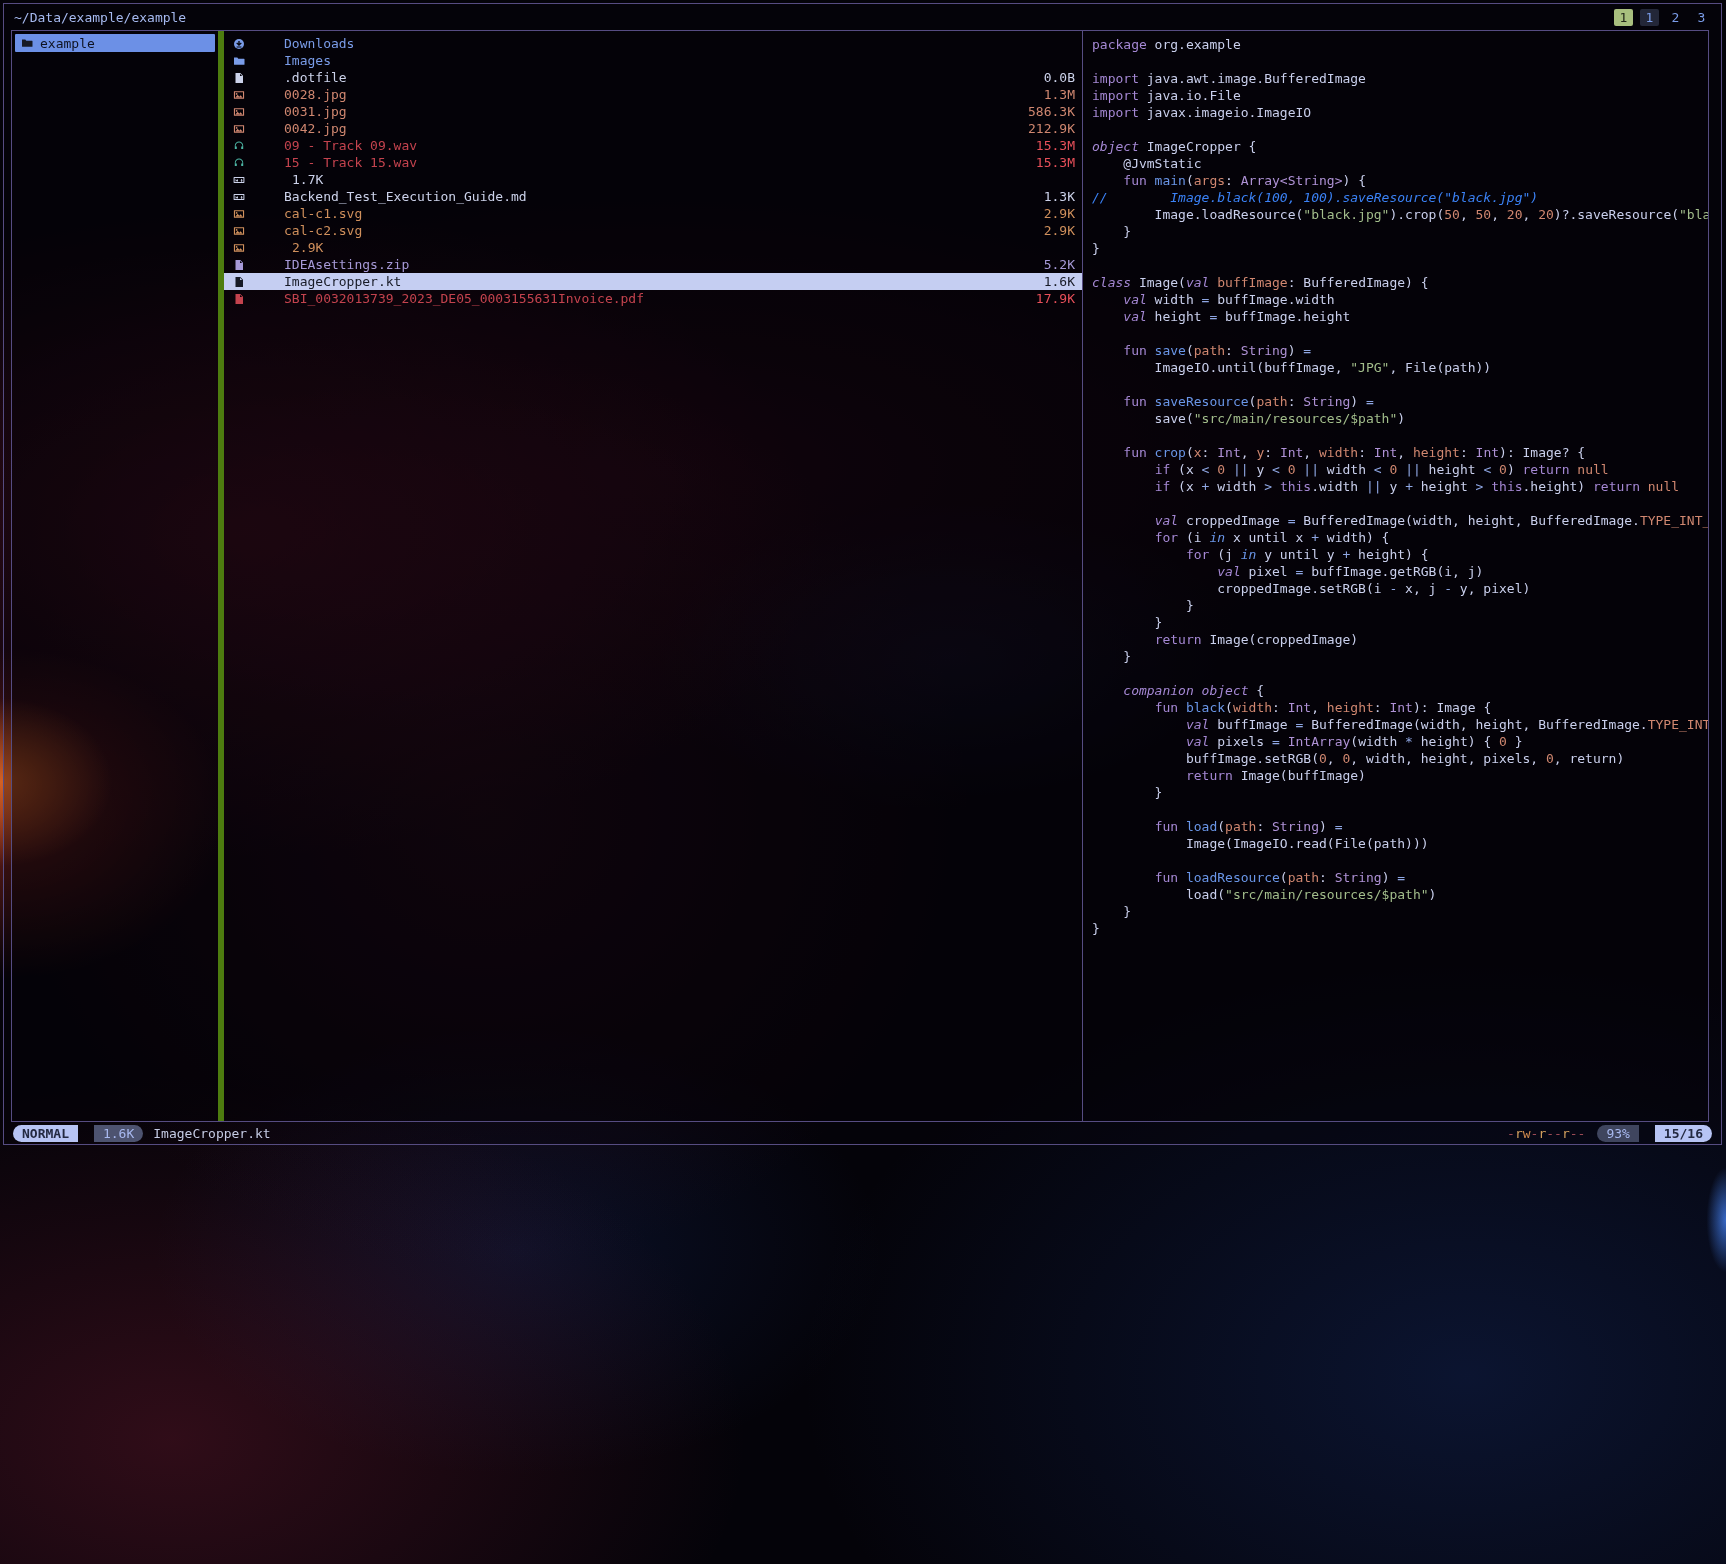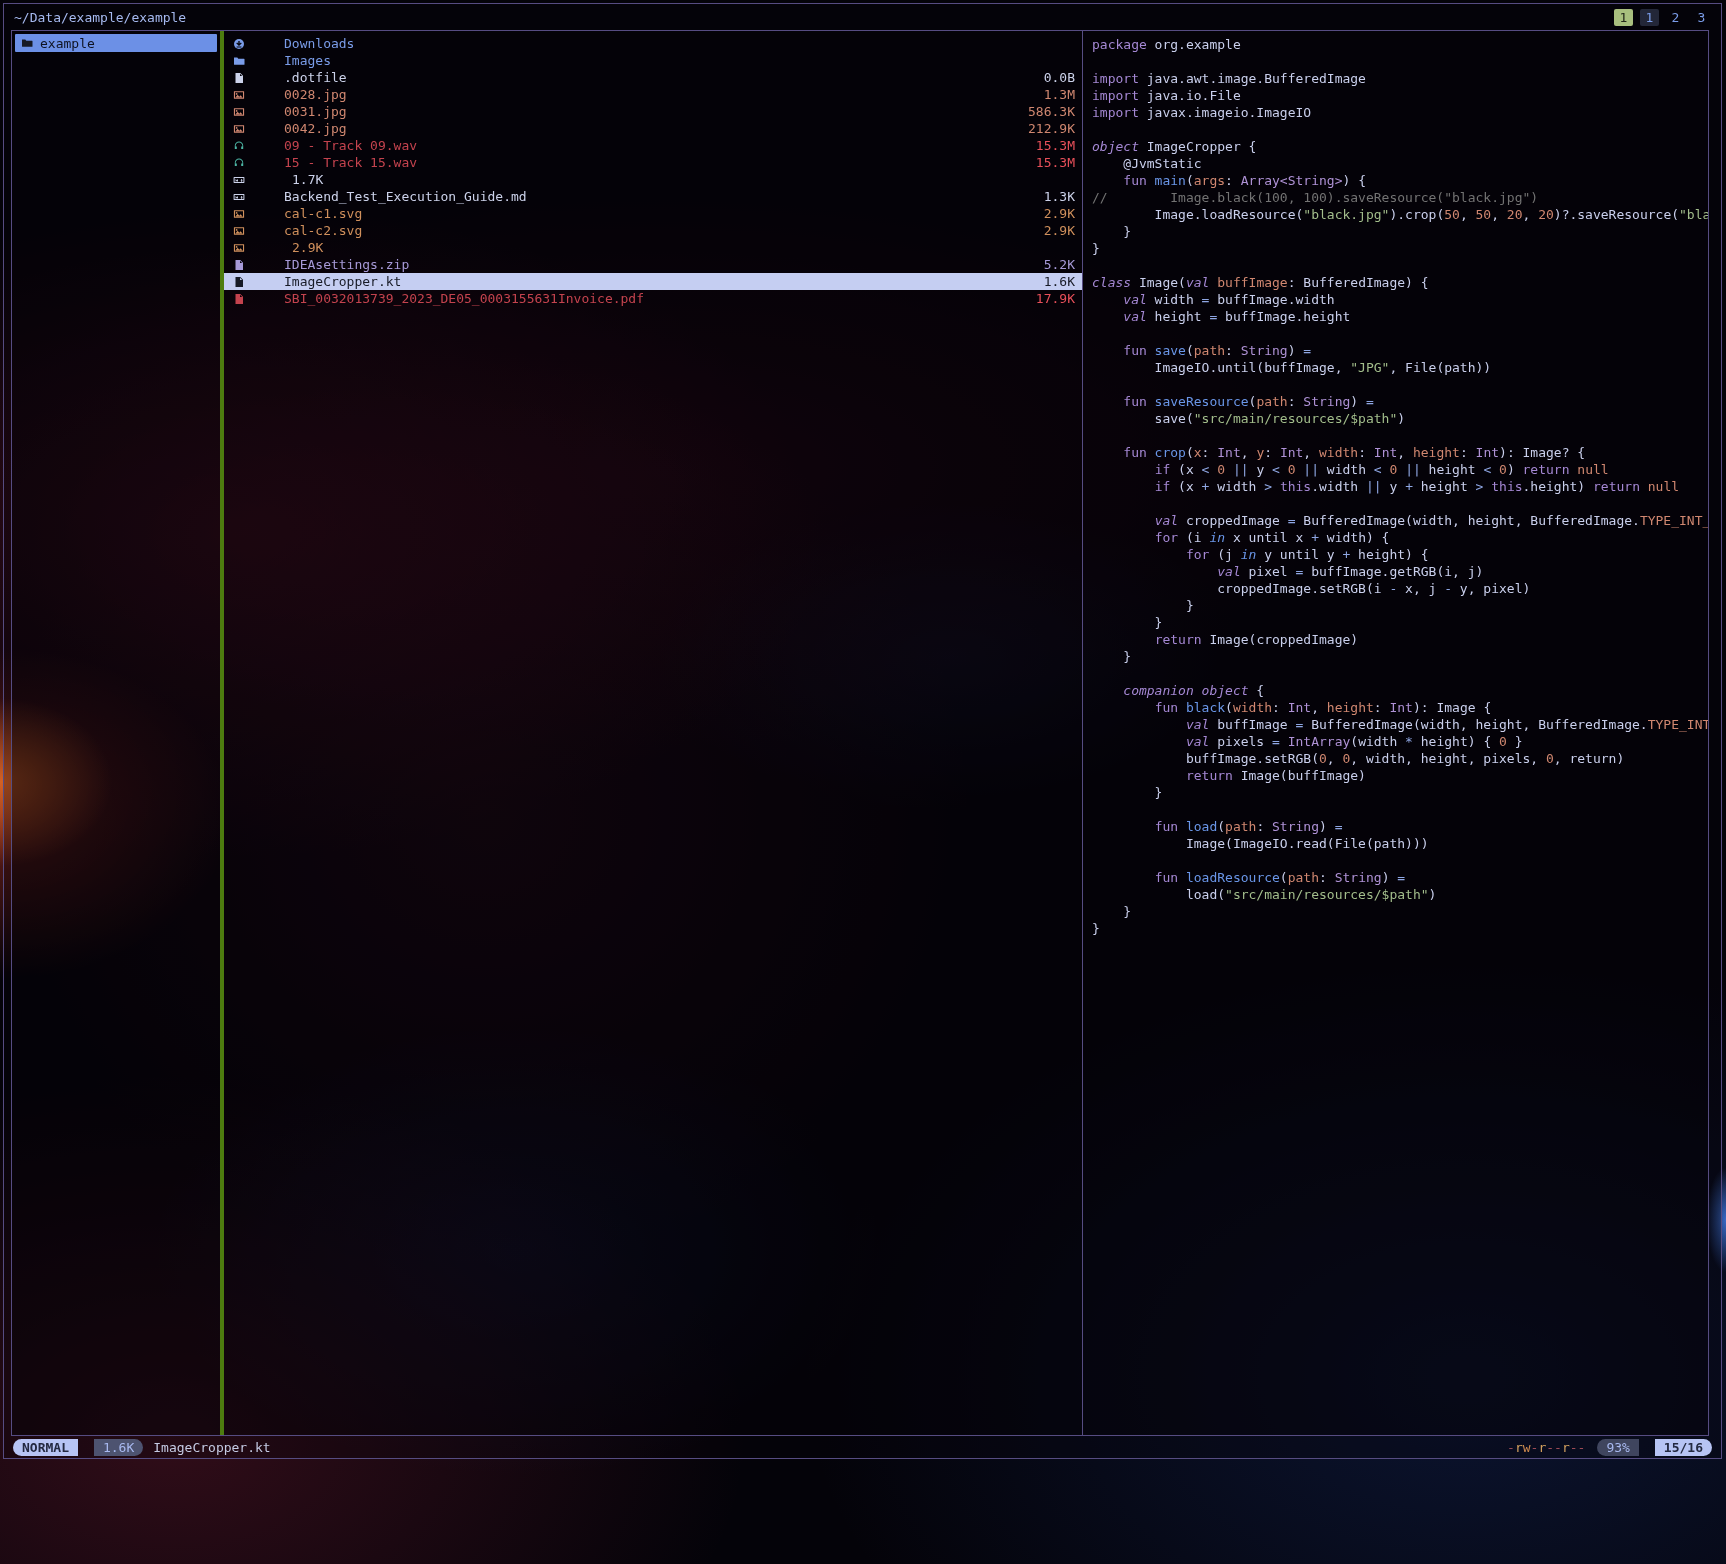--- a/index.html
+++ b/index.html
@@ -15,37 +15,37 @@
       radial-gradient(750px 700px at 28% 52%, rgba(120,30,60,.22), transparent 65%),
       radial-gradient(820px 520px at 10% 92%, rgba(150,35,60,.30), transparent 70%),
       radial-gradient(520px 320px at 30% 80%, rgba(35,70,160,.20), transparent 70%),
       radial-gradient(950px 620px at 85% 88%, rgba(30,65,150,.28), transparent 70%),
       radial-gradient(420px 220px at 55% 42%, rgba(60,80,170,.14), transparent 70%),
       radial-gradient(26px 70px at 100% 78%, rgba(70,130,240,.85), transparent 75%),
       #040309;
     color:#c9cfec;
   }
   .window {
-    position:absolute; left:3px; top:3px; width:1719px; height:1456px;
+    position:absolute; left:3px; top:3px; width:1719px; height:1142px;
     border:1px solid #564c82;
     display:flex; flex-direction:column;
     background:rgba(5,4,10,.30);
   }
   
   .topbar { height:26px; display:flex; align-items:center; padding:0 10px; flex:none; }
   .cwd { color:#a6baf0; }
   .ws { margin-left:auto; display:flex; gap:7px; }
   .ws-badge { min-width:19px; height:17px; display:flex; align-items:center; justify-content:center; padding:0 4px; border-radius:2px; }
   .ws-active { background:#a8bf7e; color:#23281a; }
   .ws-dark   { background:#232738; color:#7a9ce8; }
   .ws-plain  { background:transparent; color:#7a9ce8; }
   
   .panels-wrap { flex:1; padding:0 12px 0 7px; min-height:0; }
   .panels { height:100%; border:1px solid #564c82; display:flex; background:rgba(4,3,8,.42); }
-  .panel-parent { width:212px; border-right:4px solid #4d7c0f; padding:3px; }
+  .panel-parent { width:212px; border-right:6px solid #4d7c0f; padding:3px; }
   .panel-files  { width:859px; border-right:1px solid #564c82; padding-top:4px; overflow:hidden; }
   .panel-preview{ flex:1; padding:6px 0 0 9px; overflow:hidden; }
   .prow { height:18px; display:flex; align-items:center; padding:0 6px; border-radius:1px; }
   .prow.sel { background:#6c90e6; color:#0f1322; }
   .frow { height:17px; display:flex; align-items:center; padding:0 7px 0 9px; white-space:pre;gap:39px; }
   .frow .fname { flex:1; overflow:hidden; }
   .frow .fsize { margin-left:8px; }
   .frow.sel { background:#c5cef2; }
   .c-blue   { color:#7a9ce8; }
   .c-white  { color:#ccd2ea; }
@@ -61,21 +61,21 @@
   .code-line { height:17px; white-space:pre; overflow:hidden; }
   .pl { color:#c9cfec; }
   .kw { color:#a588d4; }
   .kwi{ color:#a588d4; font-style:italic; }
   .fn { color:#6a96e8; }
   .pr { color:#d08770; }
   .ty { color:#af92d6; }
   .st { color:#a3be8c; }
   .nu { color:#d08770; }
   .op { color:#8fa7e4; }
-  .cm { color:#737373; }
+  .cm { color:#3b82f6; font-style:italic; }
   .ini{ color:#6a96e8; font-style:italic; }
   
   .statusbar { height:22px; flex:none; display:flex; align-items:center; padding:0 9px; }
   .pill { display:flex; height:17px; border-radius:9px; overflow:hidden; align-items:stretch;gap:16px; }
   .seg { display:flex; align-items:center; padding:0 9px; }
   .seg-light { background:#b7c4f4; color:#232941; font-weight:bold; }
   .seg-dark  { background:#4d5370; color:#a8b9f0; }
   .seg-dark2 { background:#3f455e; color:#a8b9f0; }
   .sb-file { margin-left:10px; color:#c5cbe4; }
   .sb-right { margin-left:auto; display:flex; align-items:center; gap:12px; }

